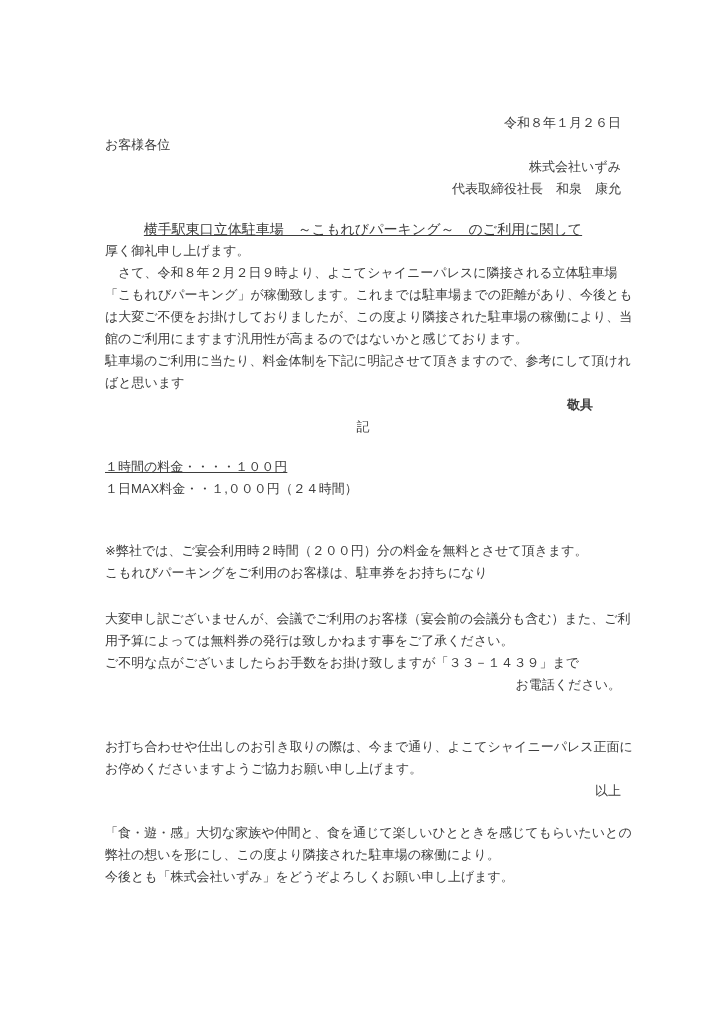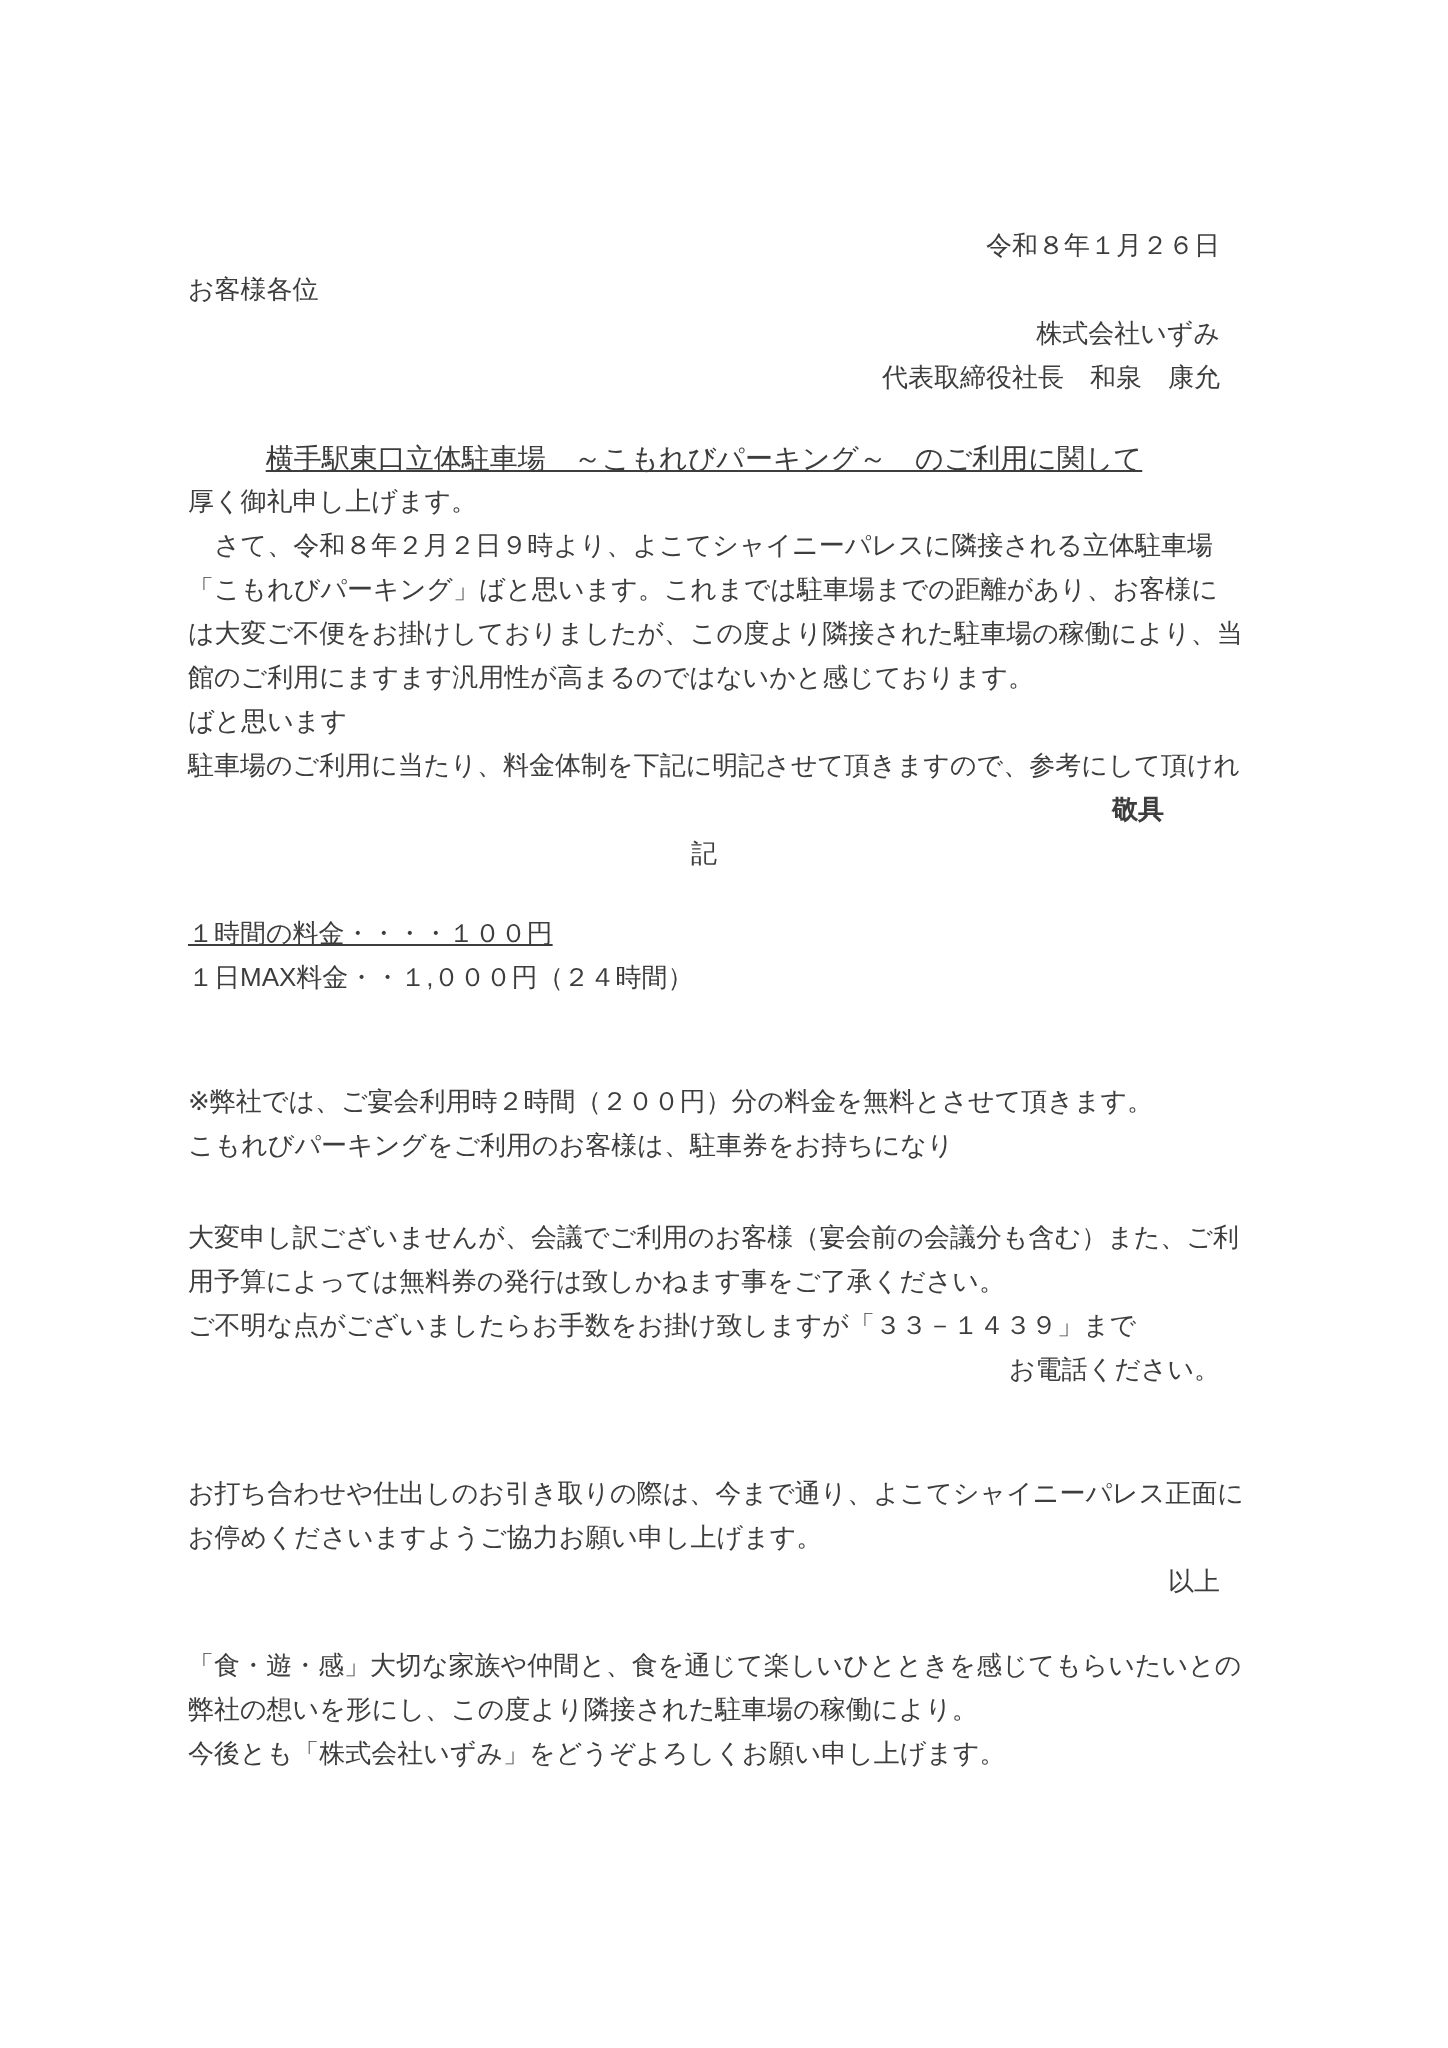--- a/index.html
+++ b/index.html
@@ -15,21 +15,21 @@
     overflow: hidden;
   }
   .sheet {
     position: relative;
     width: 724px;
     height: 1024px;
     background: #ffffff;
   }
   .content {
     position: absolute;
-    left: 94px;
+    left: 105px;
     top: 112px;
     width: 516px;
     font-size: 13px;
     line-height: 22px;
   }
   .line {
     white-space: nowrap;
     height: 22px;
   }
   .r { text-align: right; }
@@ -50,25 +50,25 @@
     <div class="line r">令和８年１月２６日</div>
     <div class="line">お客様各位</div>
     <div class="line r">株式会社いずみ</div>
     <div class="line r">代表取締役社長　和泉　康允</div>
 
     <div class="line subject sp18">横手駅東口立体駐車場　～こもれびパーキング～　のご利用に関して</div>
 
     <div class="line">厚く御礼申し上げます。</div>
 
     <div class="line">　さて、令和８年２月２日９時より、よこてシャイニーパレスに隣接される立体駐車場</div>
-    <div class="line">「こもれびパーキング」ばと思います。これまでは駐車場までの距離があり、お客様に</div>
+    <div class="line">「こもれびパーキング」が稼働致します。これまでは駐車場までの距離があり、今後とも</div>
     <div class="line">は大変ご不便をお掛けしておりましたが、この度より隣接された駐車場の稼働により、当</div>
     <div class="line">館のご利用にますます汎用性が高まるのではないかと感じております。</div>
+    <div class="line">駐車場のご利用に当たり、料金体制を下記に明記させて頂きますので、参考にして頂けれ</div>
     <div class="line">ばと思います</div>
-    <div class="line">駐車場のご利用に当たり、料金体制を下記に明記させて頂きますので、参考にして頂けれ</div>
 
     <div class="line keigu">敬具</div>
     <div class="line c">記</div>
 
     <div class="line sp18">１時間の料金・・・・１００円</div>
     <div class="line">１日MAX料金・・１,０００円（２４時間）</div>
 
     <div class="line sp22">※弊社では、ご宴会利用時２時間（２００円）分の料金を無料とさせて頂きます。</div>
     <div class="line">こもれびパーキングをご利用のお客様は、駐車券をお持ちになり</div>
 

